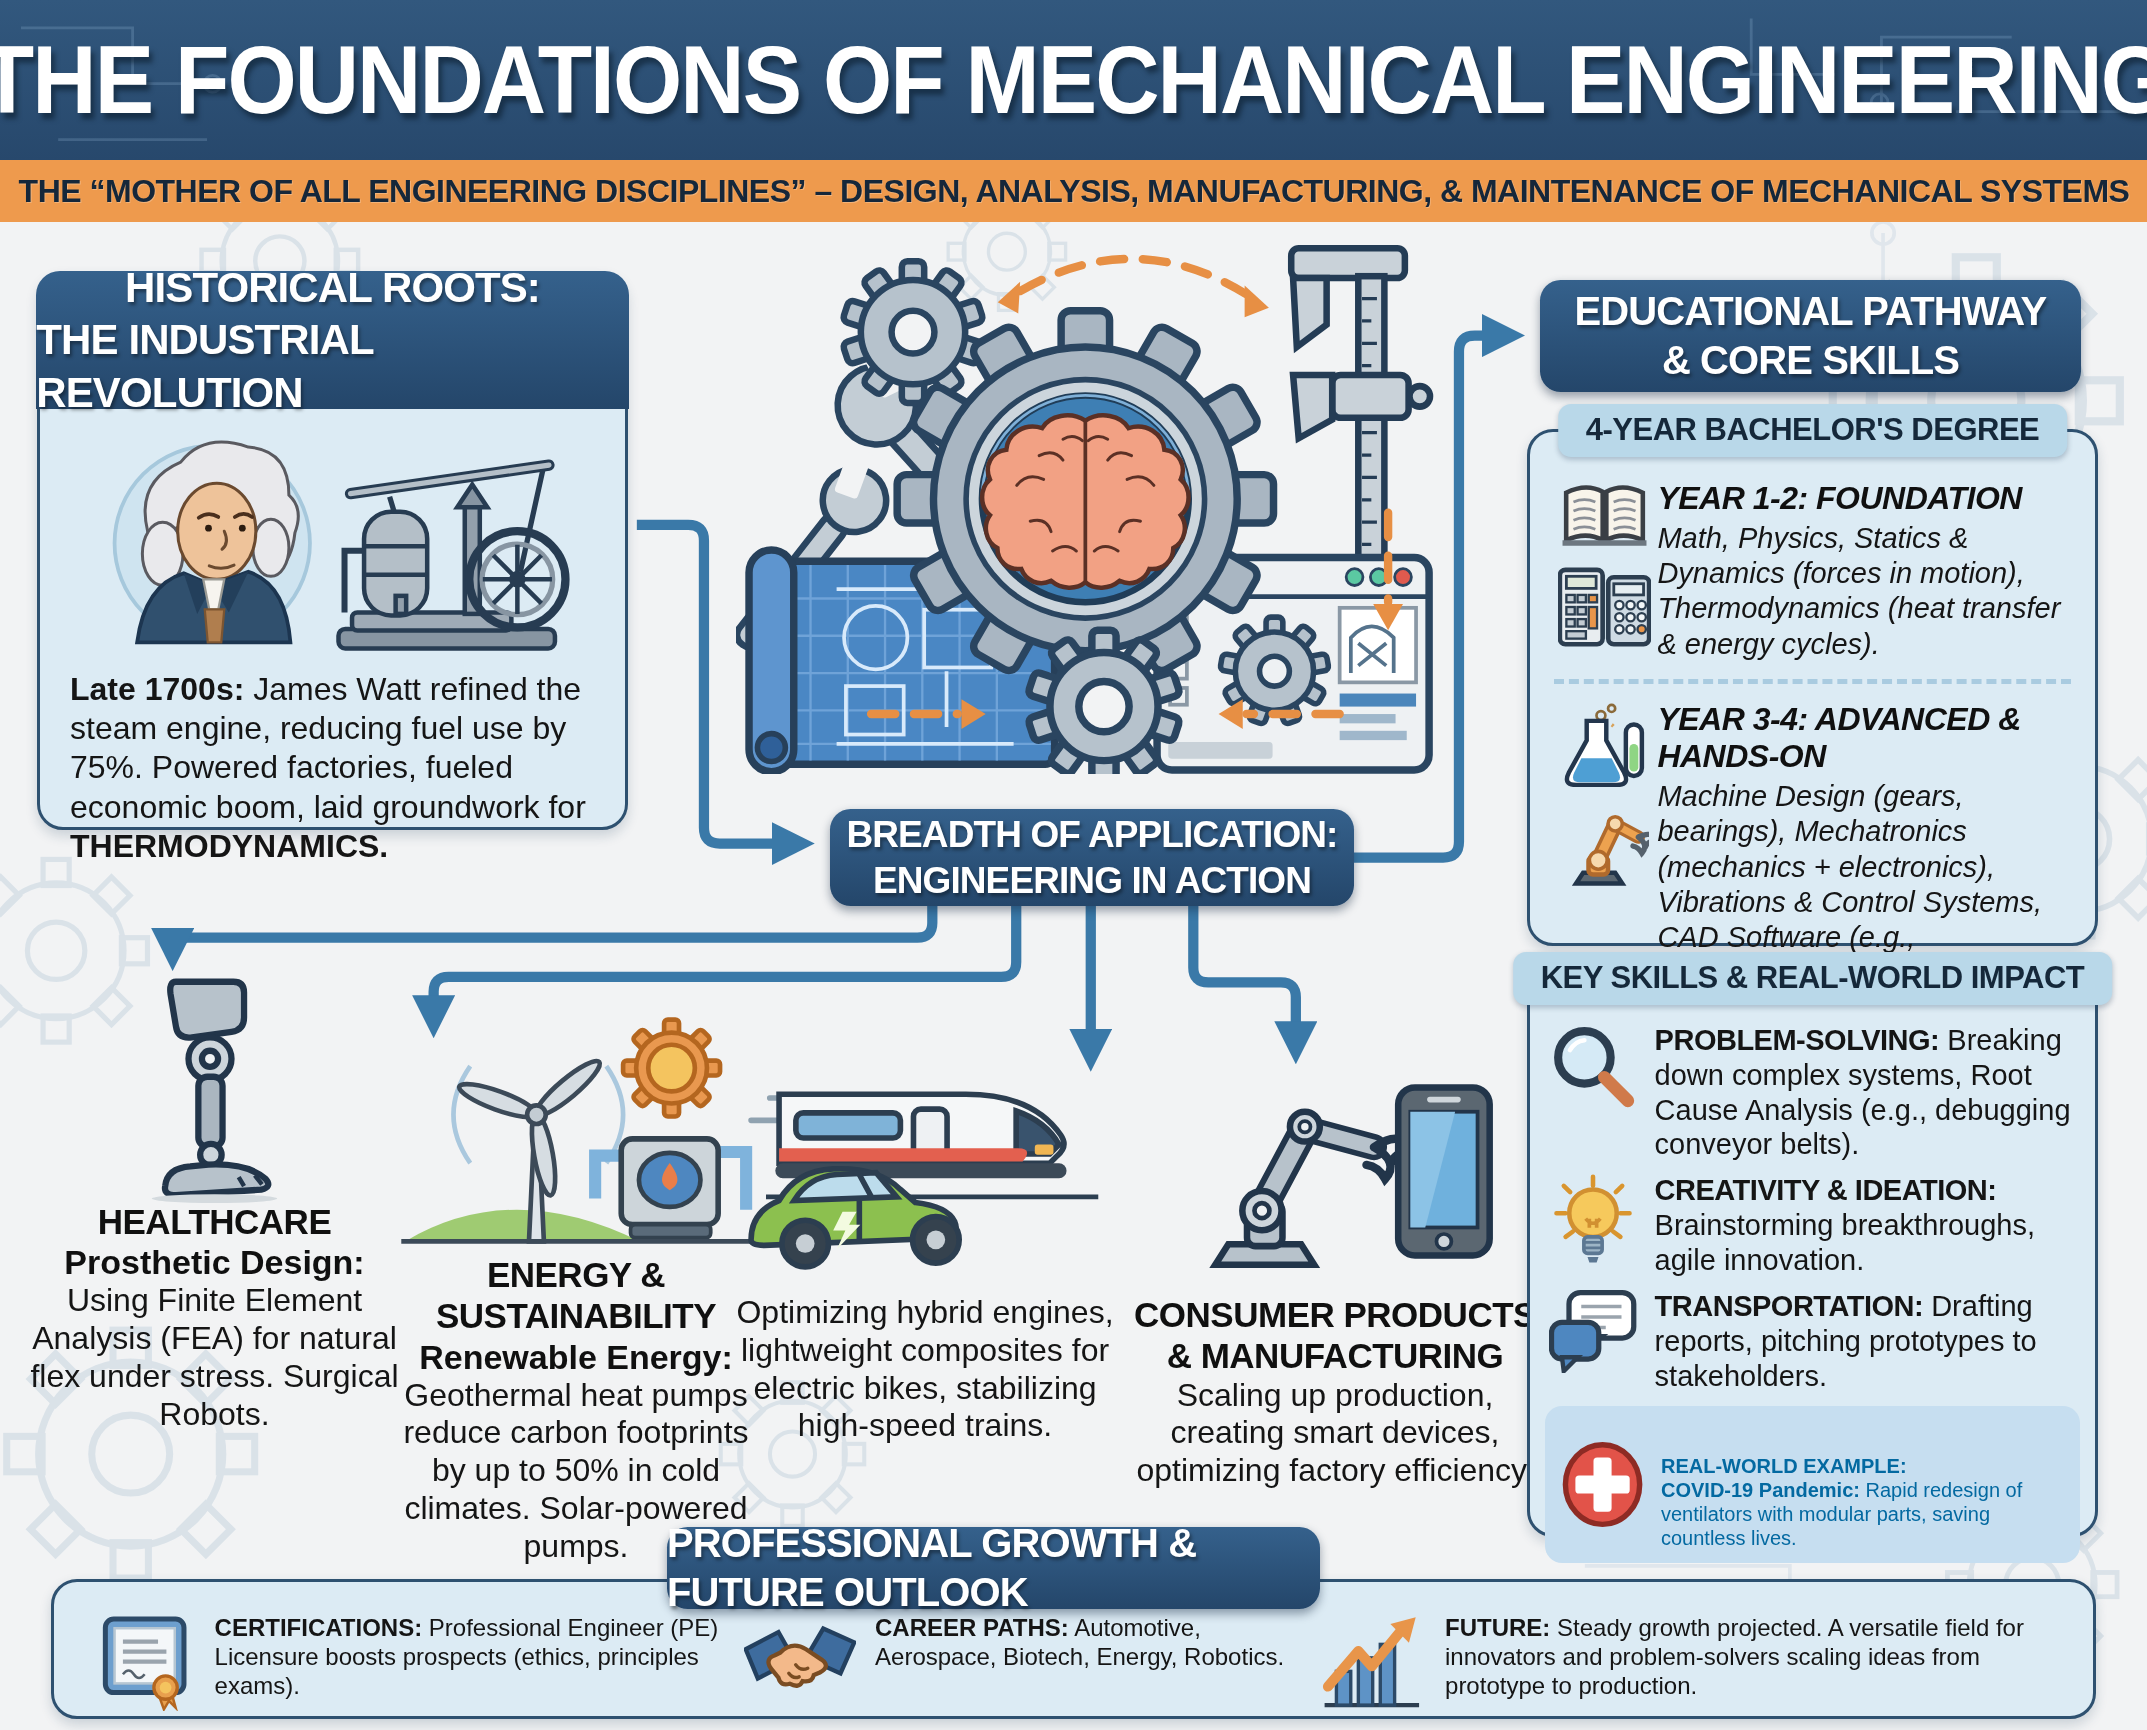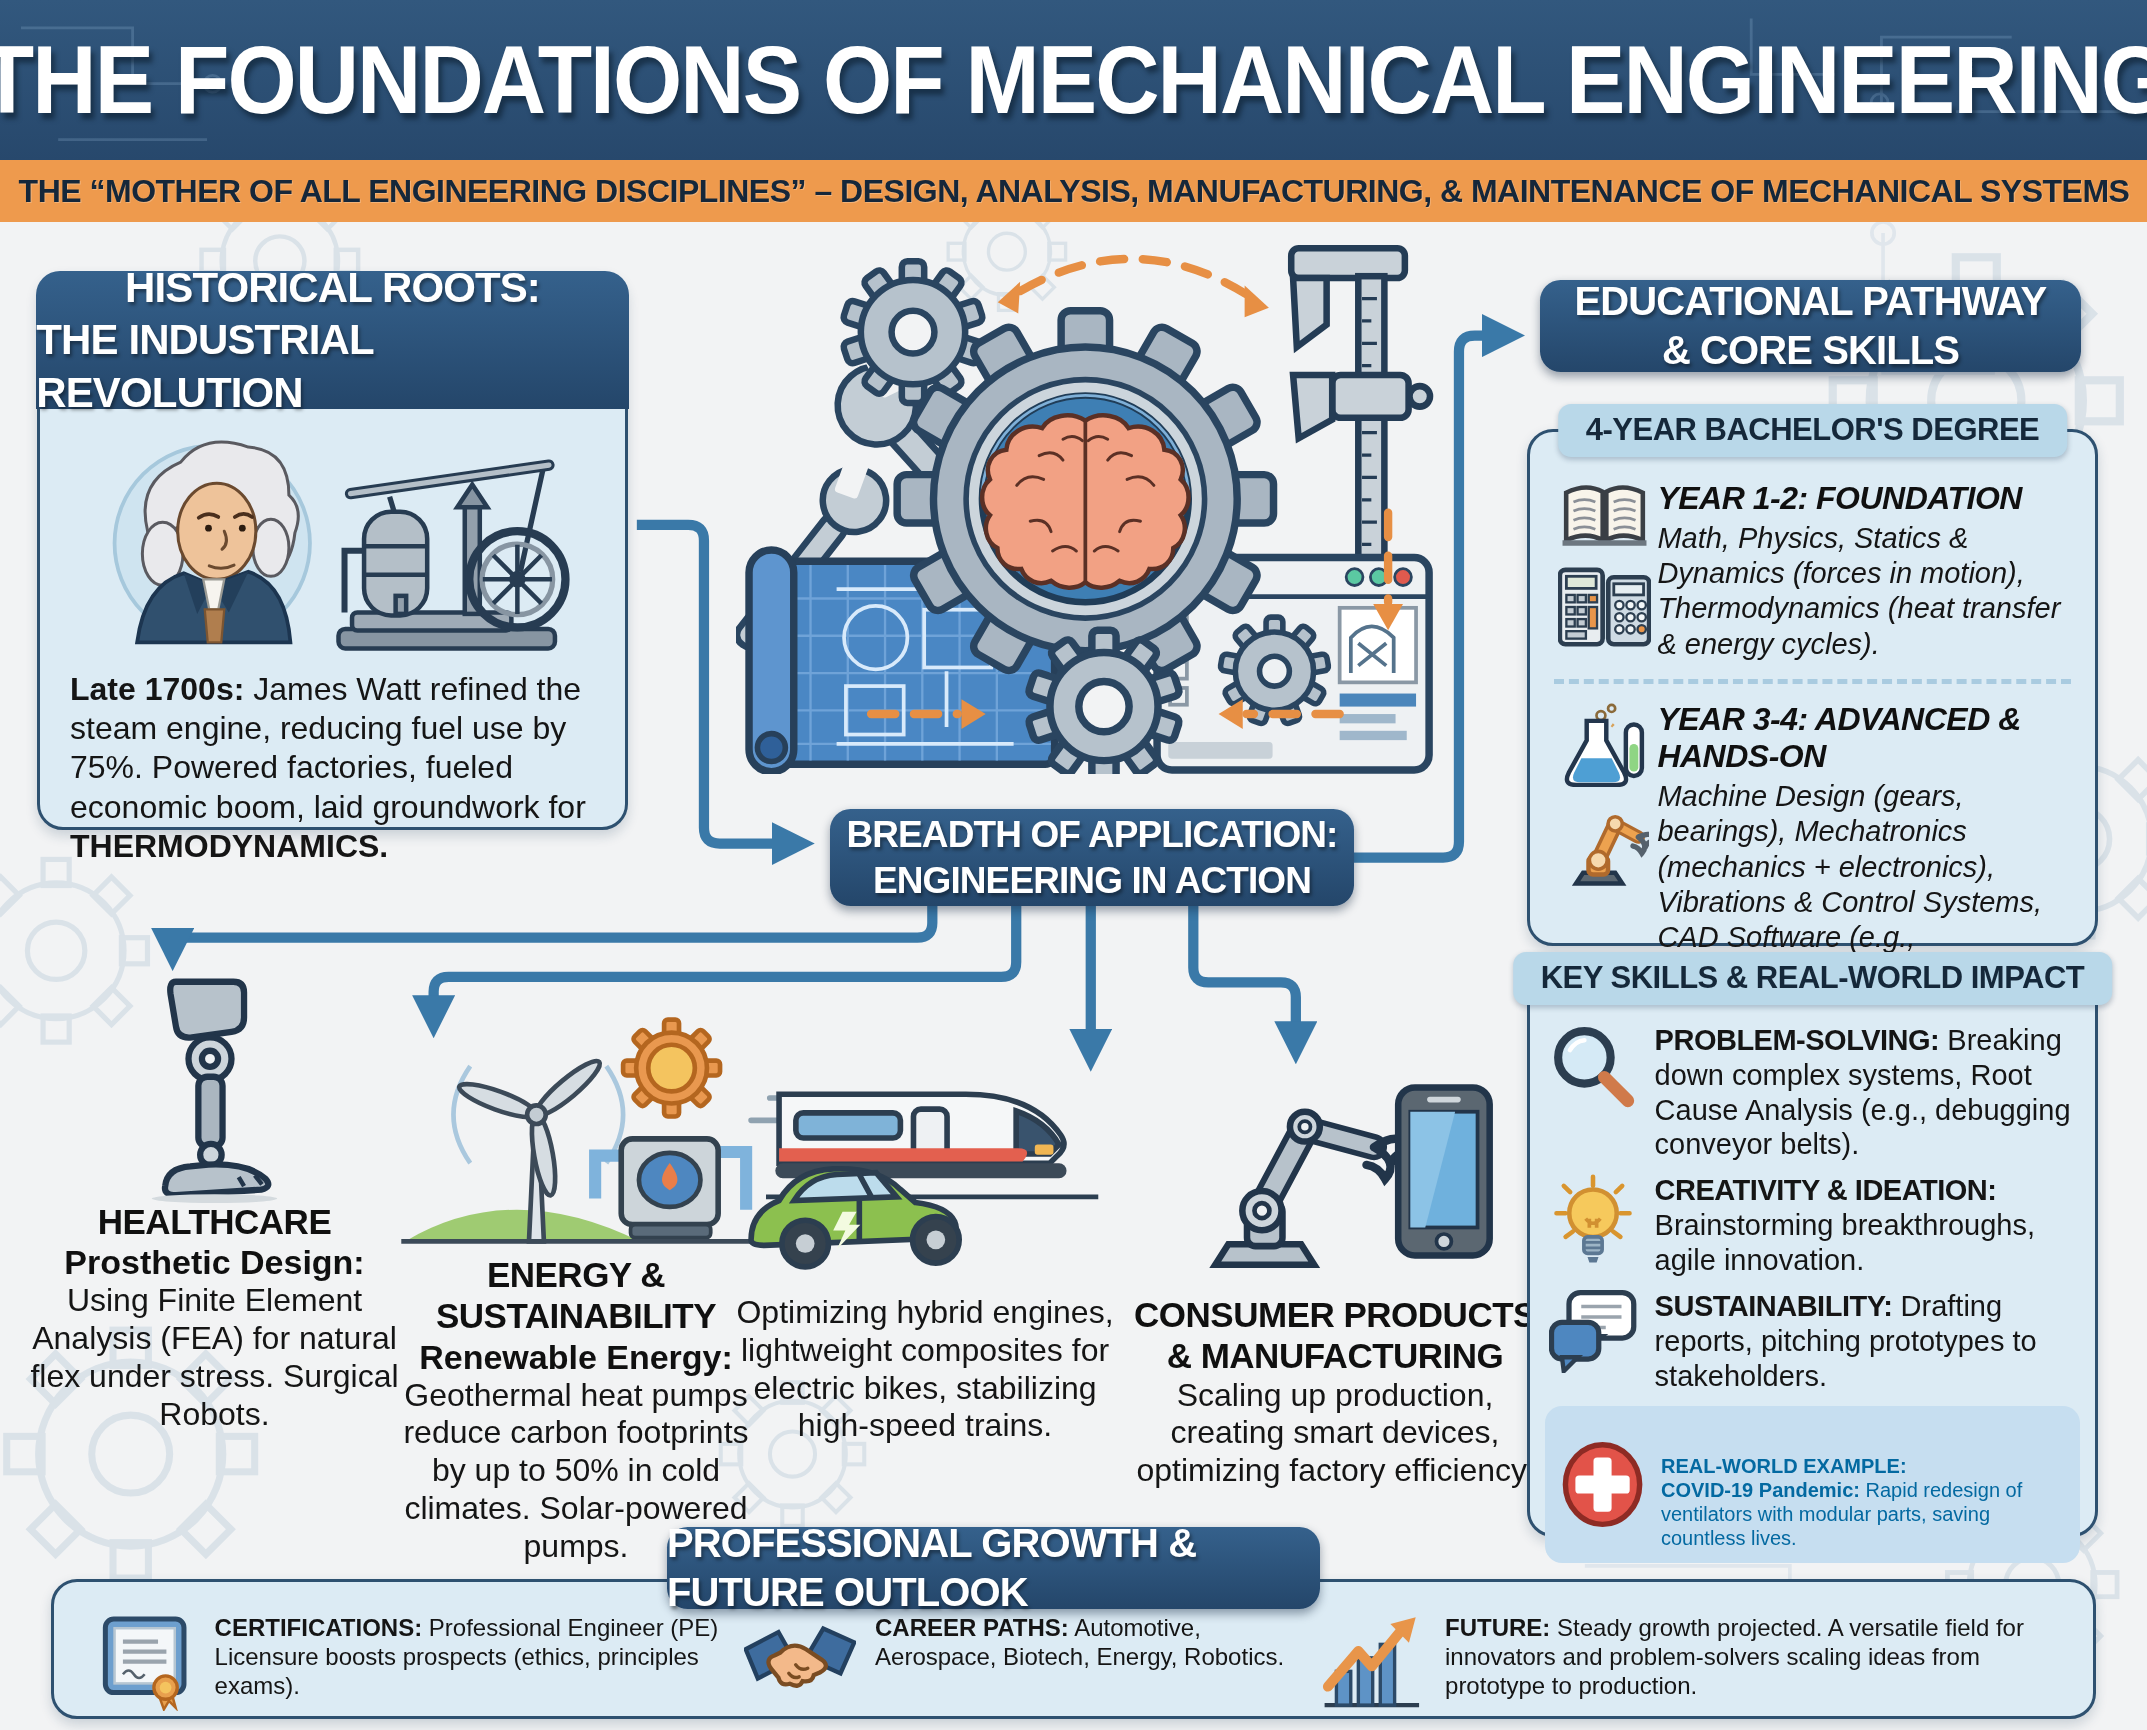--- a/index.html
+++ b/index.html
@@ -31,21 +31,21 @@
   .hist-body{padding:5.6px 28px 0 30px;font-size:32px;line-height:1.22;color:#151515;}
   
   .breadth-box{left:830px;top:809px;width:524px;height:97px;z-index:3;}
   .breadth-box .ln{font-size:37px;}
   
   .app-text{text-align:center;z-index:3;}
   .app-title{font-size:35px;font-weight:bold;line-height:1.18;color:#101010;letter-spacing:-0.5px;}
   .app-sub{font-size:34px;font-weight:bold;line-height:1.18;color:#101010;}
   .app-body{font-size:32px;line-height:1.18;color:#151515;}
   
-  .edu-header{left:1540px;top:280px;width:541px;height:92px;}
+  .edu-header{left:1540px;top:280px;width:541px;height:112px;}
   .edu-header .ln{font-size:40px;}
   .deg-card{left:1527px;top:429px;width:565px;height:511px;}
   .skill-card{left:1527px;top:977px;width:565px;height:554px;}
   .deg-row{display:flex;gap:1px;padding:0 17px 0 22.4px;font-style:italic;}
   .deg-icons{flex:none;width:104px;display:flex;flex-direction:column;align-items:center;gap:11.2px;}
   .deg-title{font-size:32px;font-weight:bold;letter-spacing:-0.5px;margin-bottom:3.7px;color:#101010;}
   .deg-body{font-size:29px;line-height:1.22;color:#151515;}
   .deg-divider{border-top:5.6px dashed #a9cbe0;margin:17px 24px;}
   .skill-item{display:flex;gap:17px;align-items:flex-start;padding:0 13px 0 18.6px;margin-bottom:11.2px;}
   .skill-icon{flex:none;width:89px;display:flex;justify-content:center;}
@@ -609,21 +609,21 @@
     <div class="skill-item">
       <div class="skill-icon">
         <svg width="89" height="84" viewBox="0 0 100 96">
           <rect x="22" y="4" width="74" height="52" rx="13" fill="#ffffff" stroke="#2c3e50" stroke-width="6"></rect>
           <path d="M40,54 h20 l-24,20 z" fill="#ffffff" stroke="#2c3e50" stroke-width="5"></path>
           <path d="M36,20 h46 M36,32 h46 M36,44 h28" stroke="#9aa4ad" stroke-width="4"></path>
           <rect x="2" y="38" width="54" height="42" rx="12" fill="#4e87c0" stroke="#2c3e50" stroke-width="6"></rect>
           <path d="M14,78 h18 l-16,16 z" fill="#4e87c0" stroke="#2c3e50" stroke-width="5"></path>
         </svg>
       </div>
-      <div class="skill-text"><b>SUSTAINABILITY:</b><span> Drafting reports, pitching prototypes to stakeholders.</span></div>
+      <div class="skill-text"><b>TRANSPORTATION:</b><span> Drafting reports, pitching prototypes to stakeholders.</span></div>
     </div>
     <div class="example-box">
       <svg width="86" height="86" viewBox="0 0 95 95" style="flex:none">
         <ellipse cx="47" cy="47" rx="41" ry="44" fill="#e25349" stroke="#8e2b24" stroke-width="6"></ellipse>
         <rect x="37" y="17" width="20" height="60" rx="4" fill="#ffffff"></rect>
         <rect x="17" y="37" width="60" height="20" rx="4" fill="#ffffff"></rect>
       </svg>
       <div class="example-text">
         <b style="display:block">REAL-WORLD EXAMPLE:</b>
         <b>COVID-19 Pandemic:</b><span> Rapid redesign of ventilators with modular parts, saving countless lives.</span>

